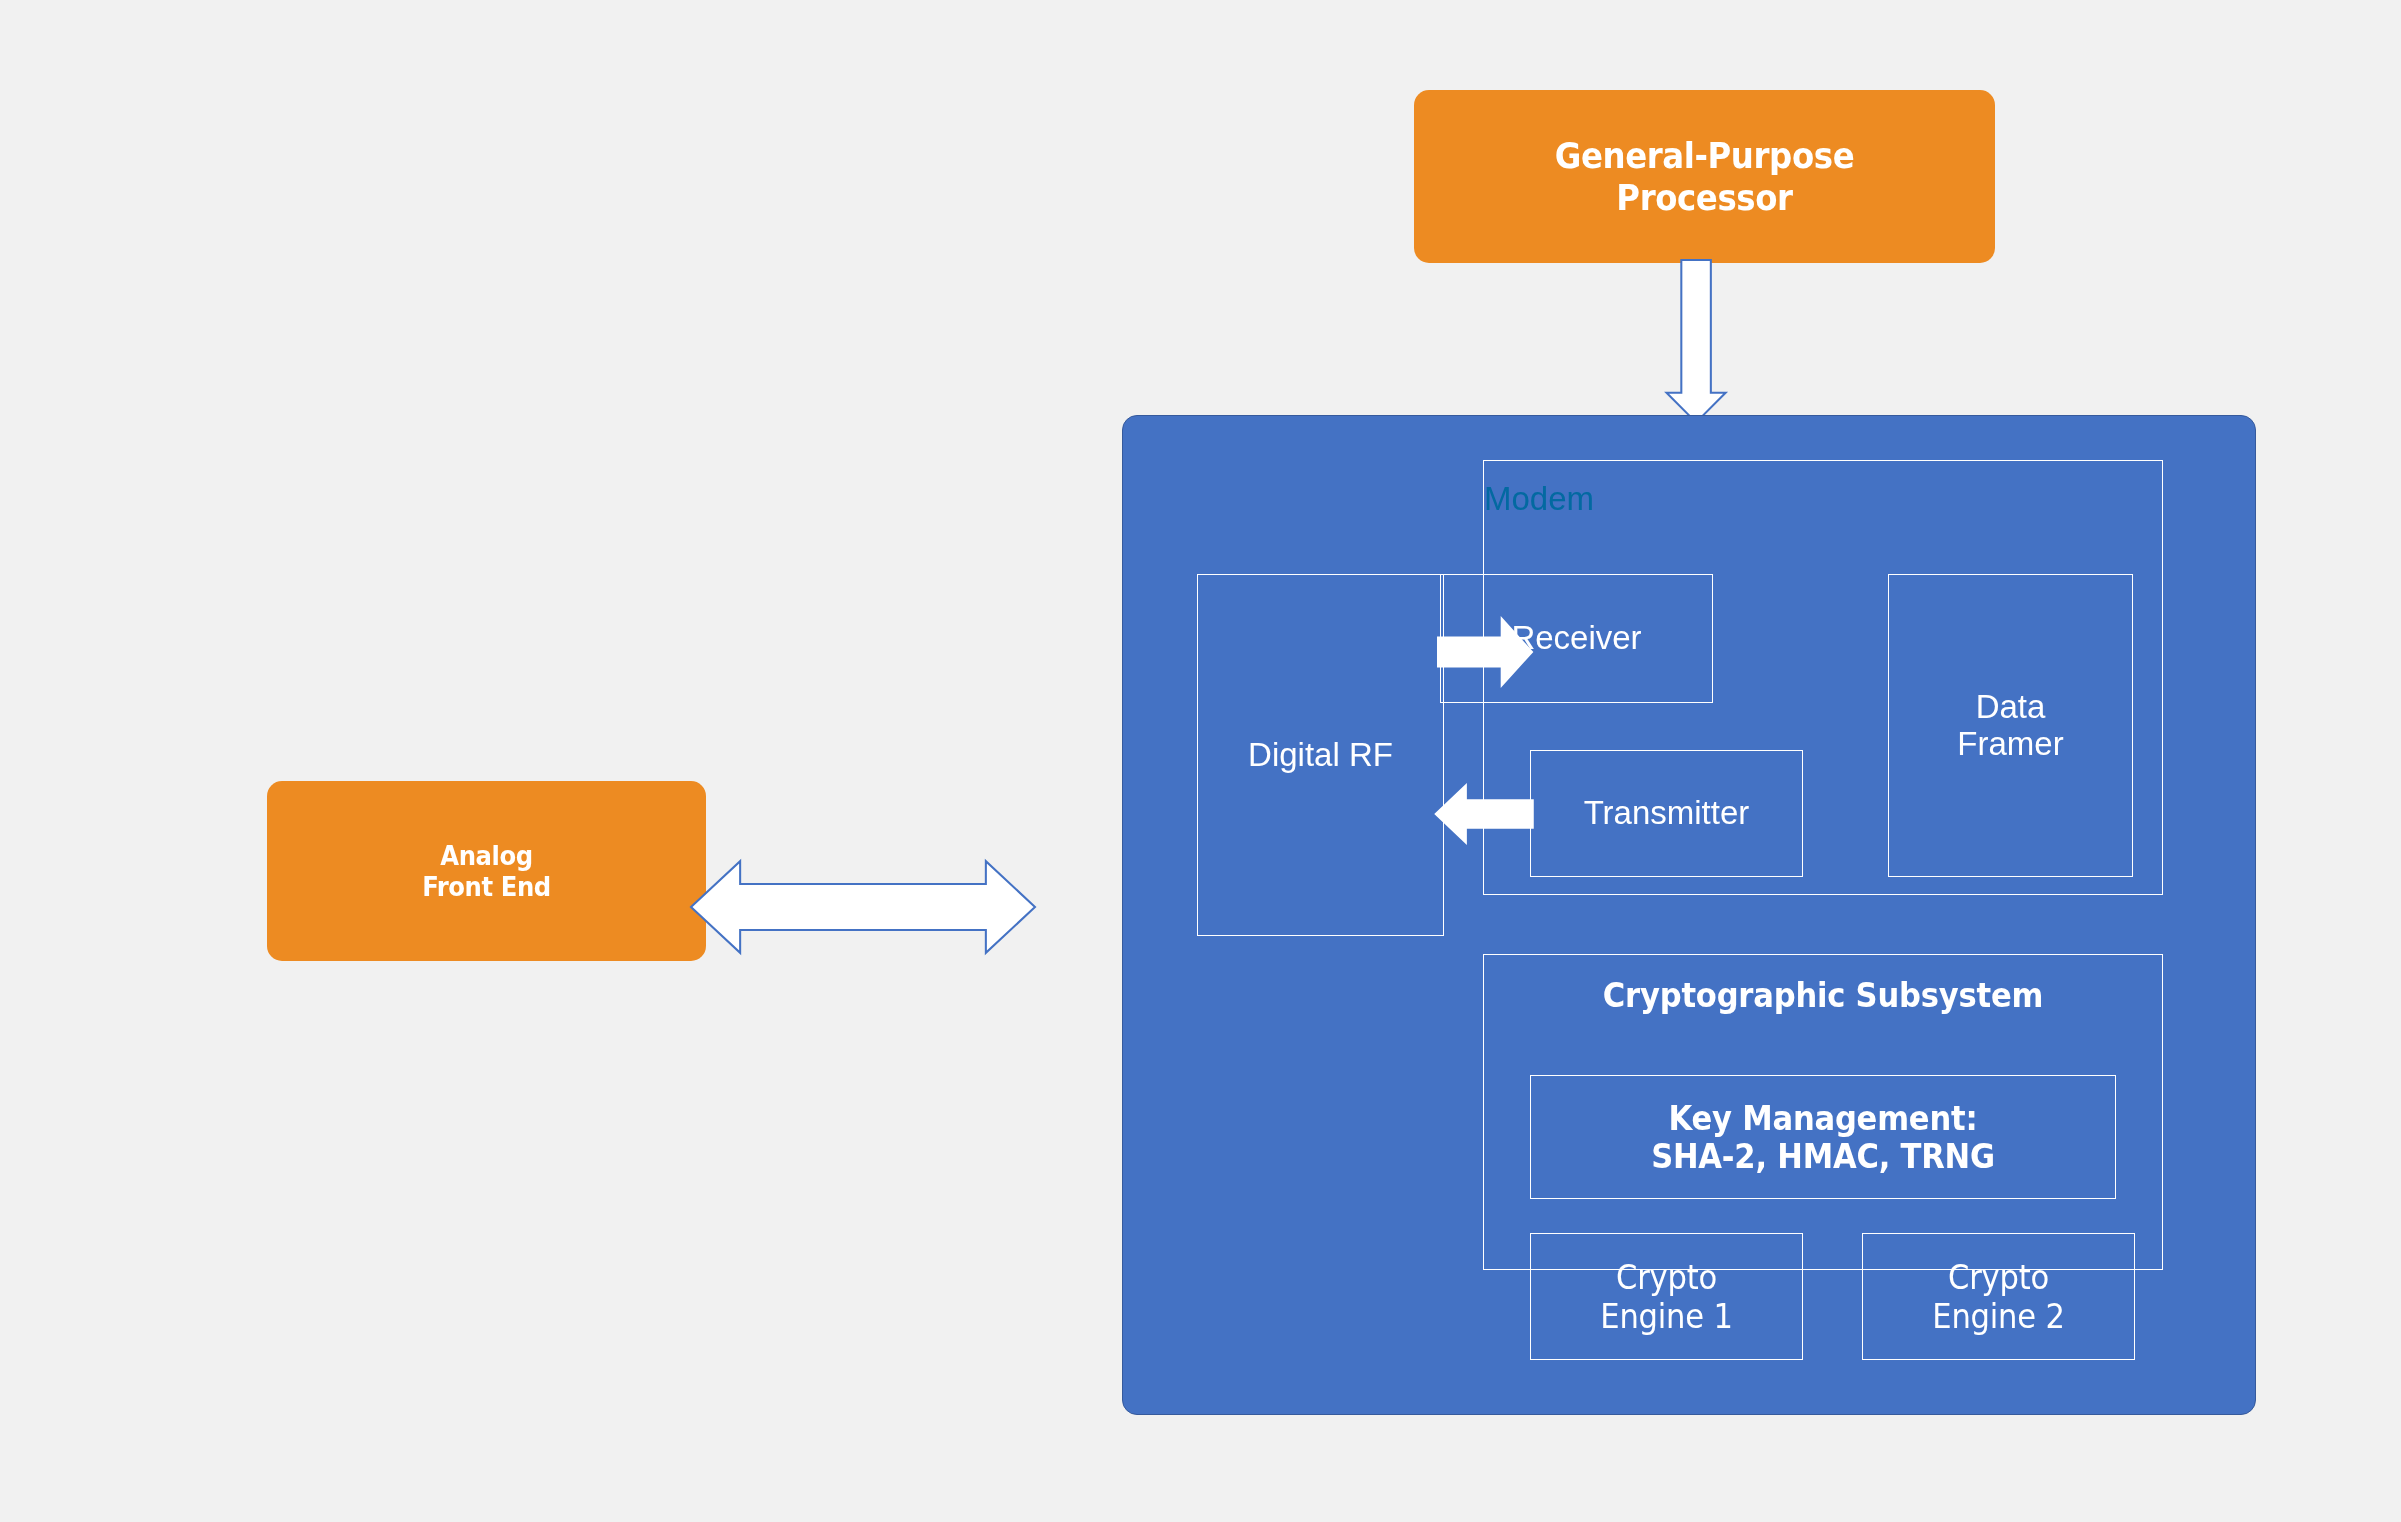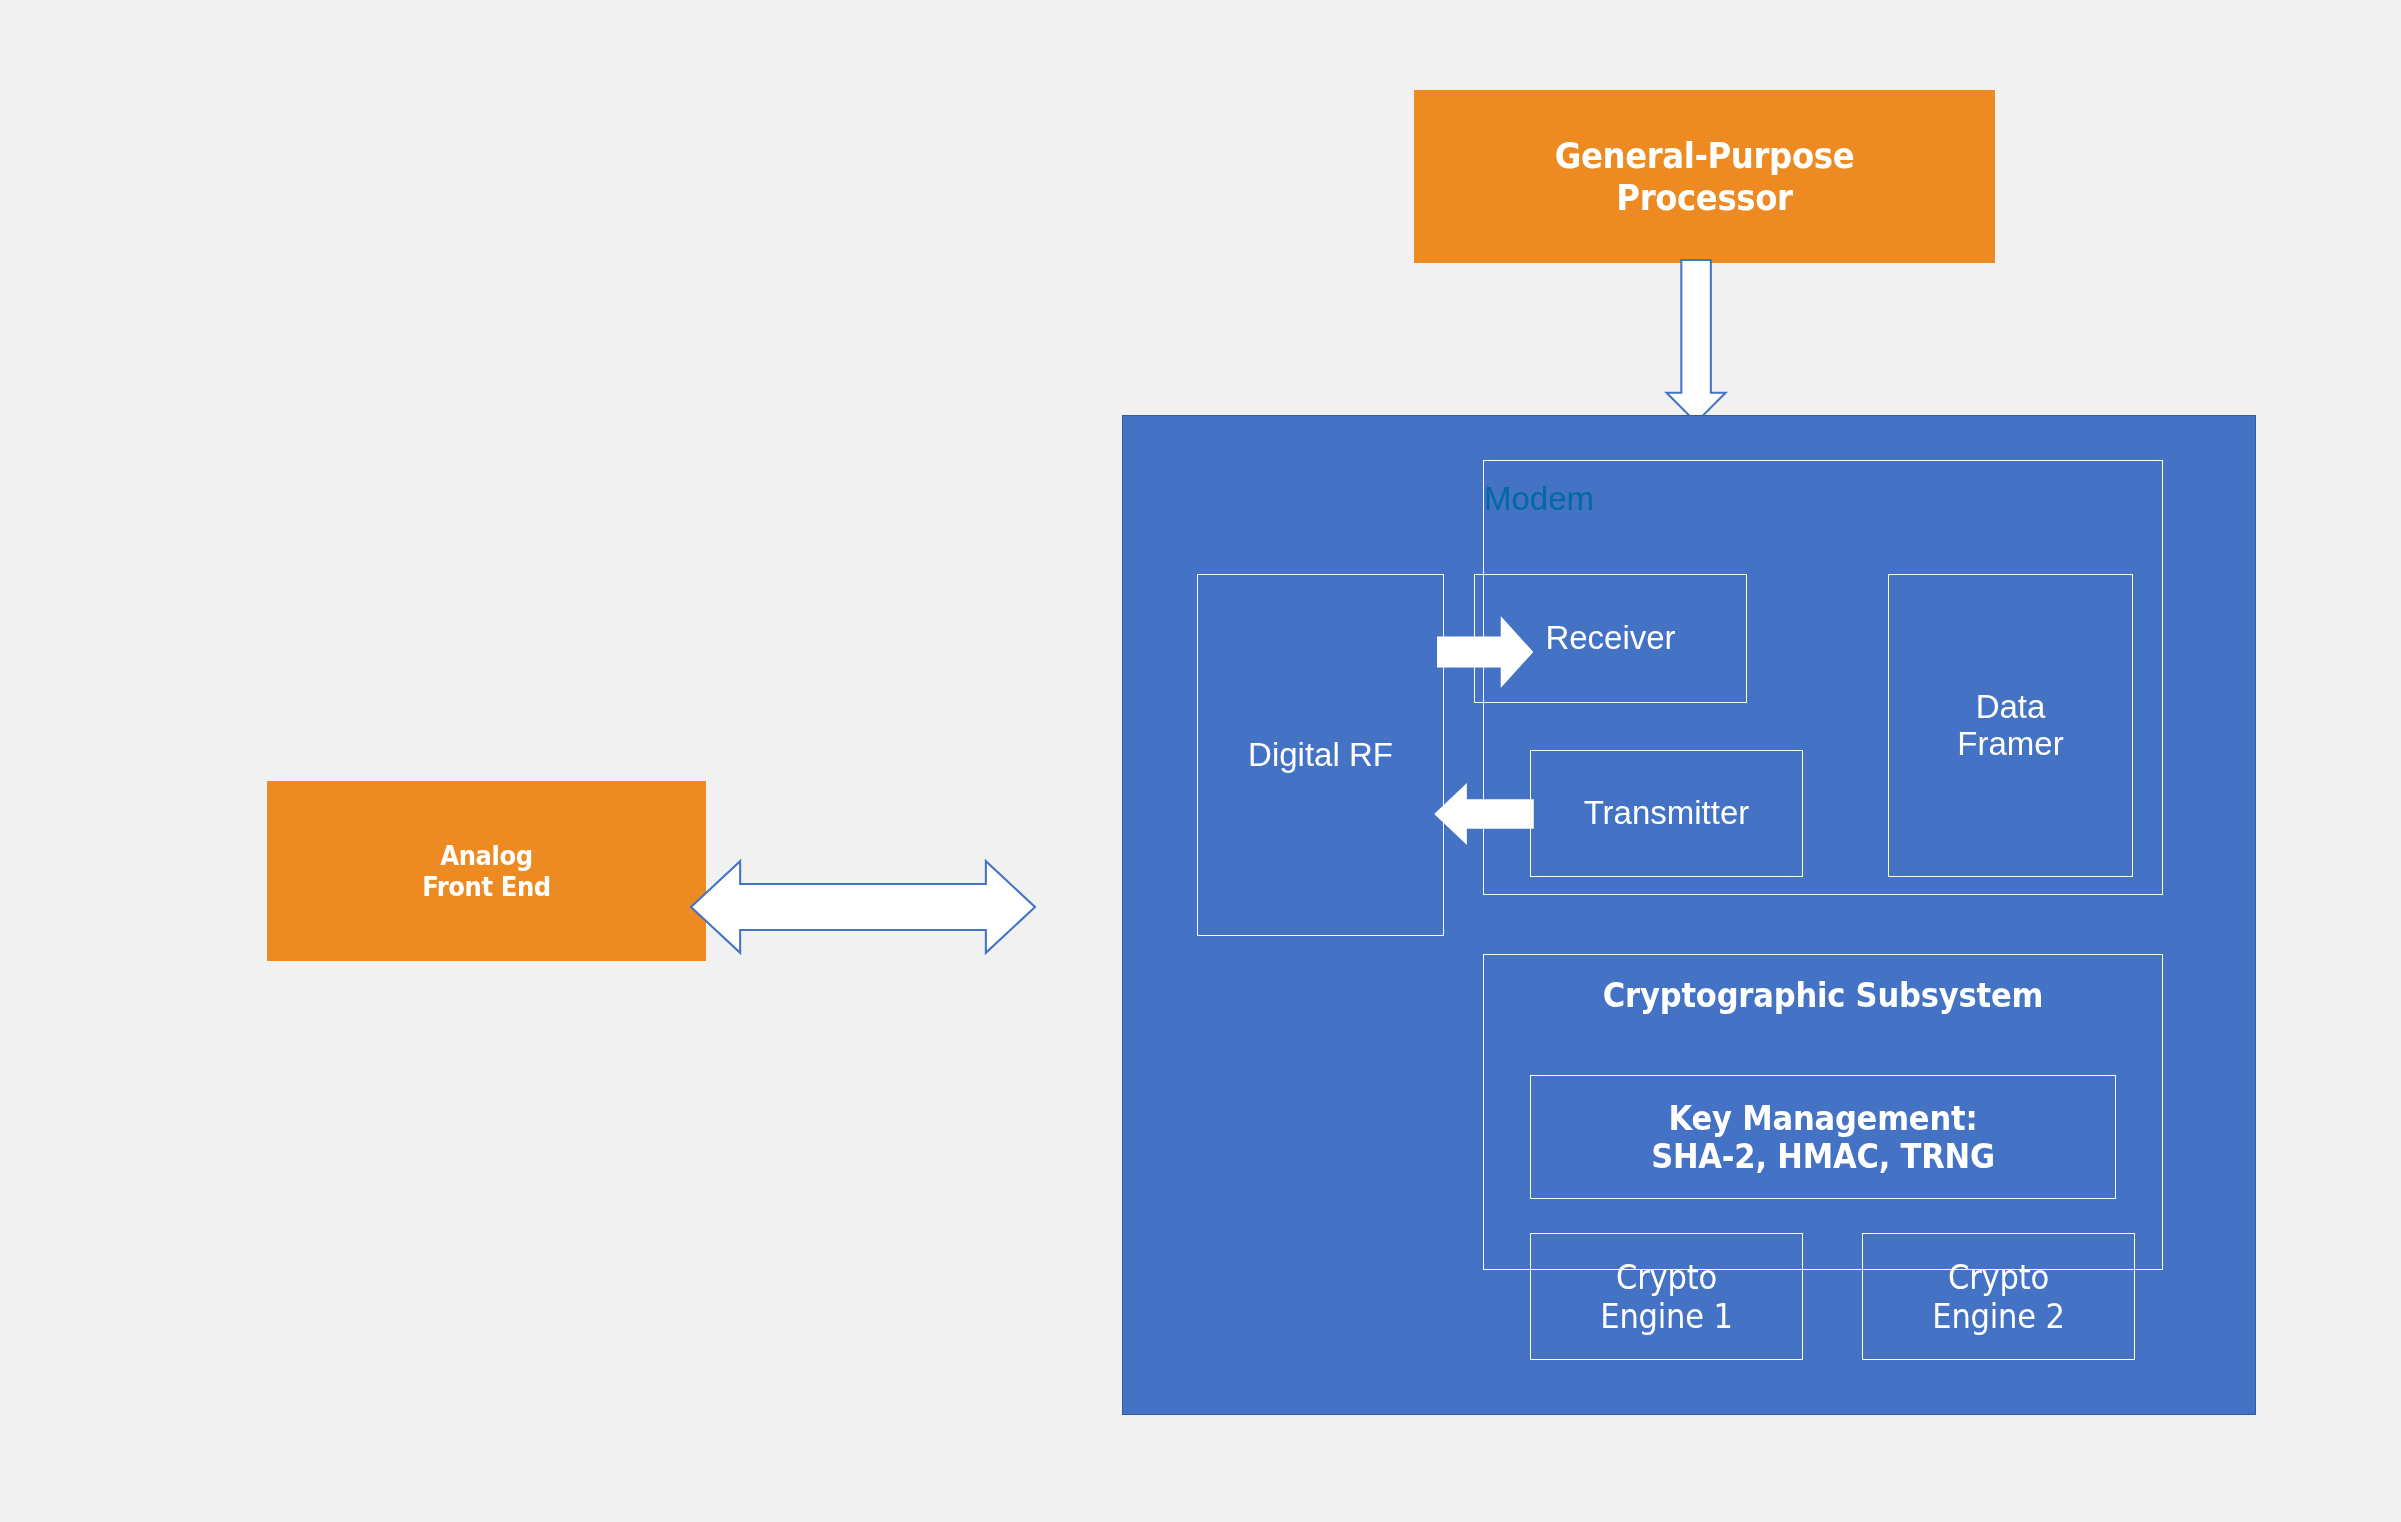--- a/index.html
+++ b/index.html
@@ -10,21 +10,21 @@
   body {
     font-family: "Liberation Sans", sans-serif;
   }
   #canvas {
     position: relative;
     width: 2401px;
     height: 1522px;
     background: #f1f1f1;
     overflow: hidden;
   }
-  .box { position: absolute; box-sizing: border-box; }
+  .box { position: absolute; box-sizing: border-box; border-radius: 15px; }
 
   
   .orange {
     background: #ED8B22;
     color: #ffffff;
     display: flex;
     align-items: center;
     justify-content: center;
     text-align: center;
     font-weight: bold;
@@ -64,21 +64,21 @@
   .wide { font-family: "Liberation Sans", sans-serif; }
   .narrow { font-family: "DejaVu Sans Condensed", "Liberation Sans Narrow", "Liberation Sans", sans-serif; letter-spacing: -0.2px; }
 
   #modem-box   { left: 1483px; top: 460px;  width: 680px;  height: 435px; display:block; }
   #modem-label {
     position: absolute; left: 0; right: 0; top: 19.6px;
     text-align: left; color: #0369a1; font-size: 33px;
     font-family: Liberation Sans, sans-serif;
   }
   #digital-rf-box { left: 1197px; top: 574px;  width: 247px; height: 362px; font-size: 33px; }
-  #receiver-box   { left: 1474px; top: 574px;  width: 273px; height: 129px; font-size: 33px; }
+  #receiver-box   { left: 1440px; top: 574px;  width: 273px; height: 129px; font-size: 33px; }
   #transmitter-box{ left: 1530px; top: 750px;  width: 273px; height: 127px; font-size: 33px; }
   #data-framer-box{ left: 1888px; top: 574px;  width: 245px; height: 303px; font-size: 33px; }
 
   #crypto-subsystem-box { left: 1483px; top: 954px; width: 680px; height: 316px; display:block; }
   #crypto-subsystem-label {
     position: absolute; left: 0; right: 0; top: 21px;
     text-align: center; color: #ffffff; font-size: 34px; font-weight: bold;
     font-family: "DejaVu Sans Condensed", "Liberation Sans Narrow", "Liberation Sans", sans-serif;
     letter-spacing: -0.2px;
   }

